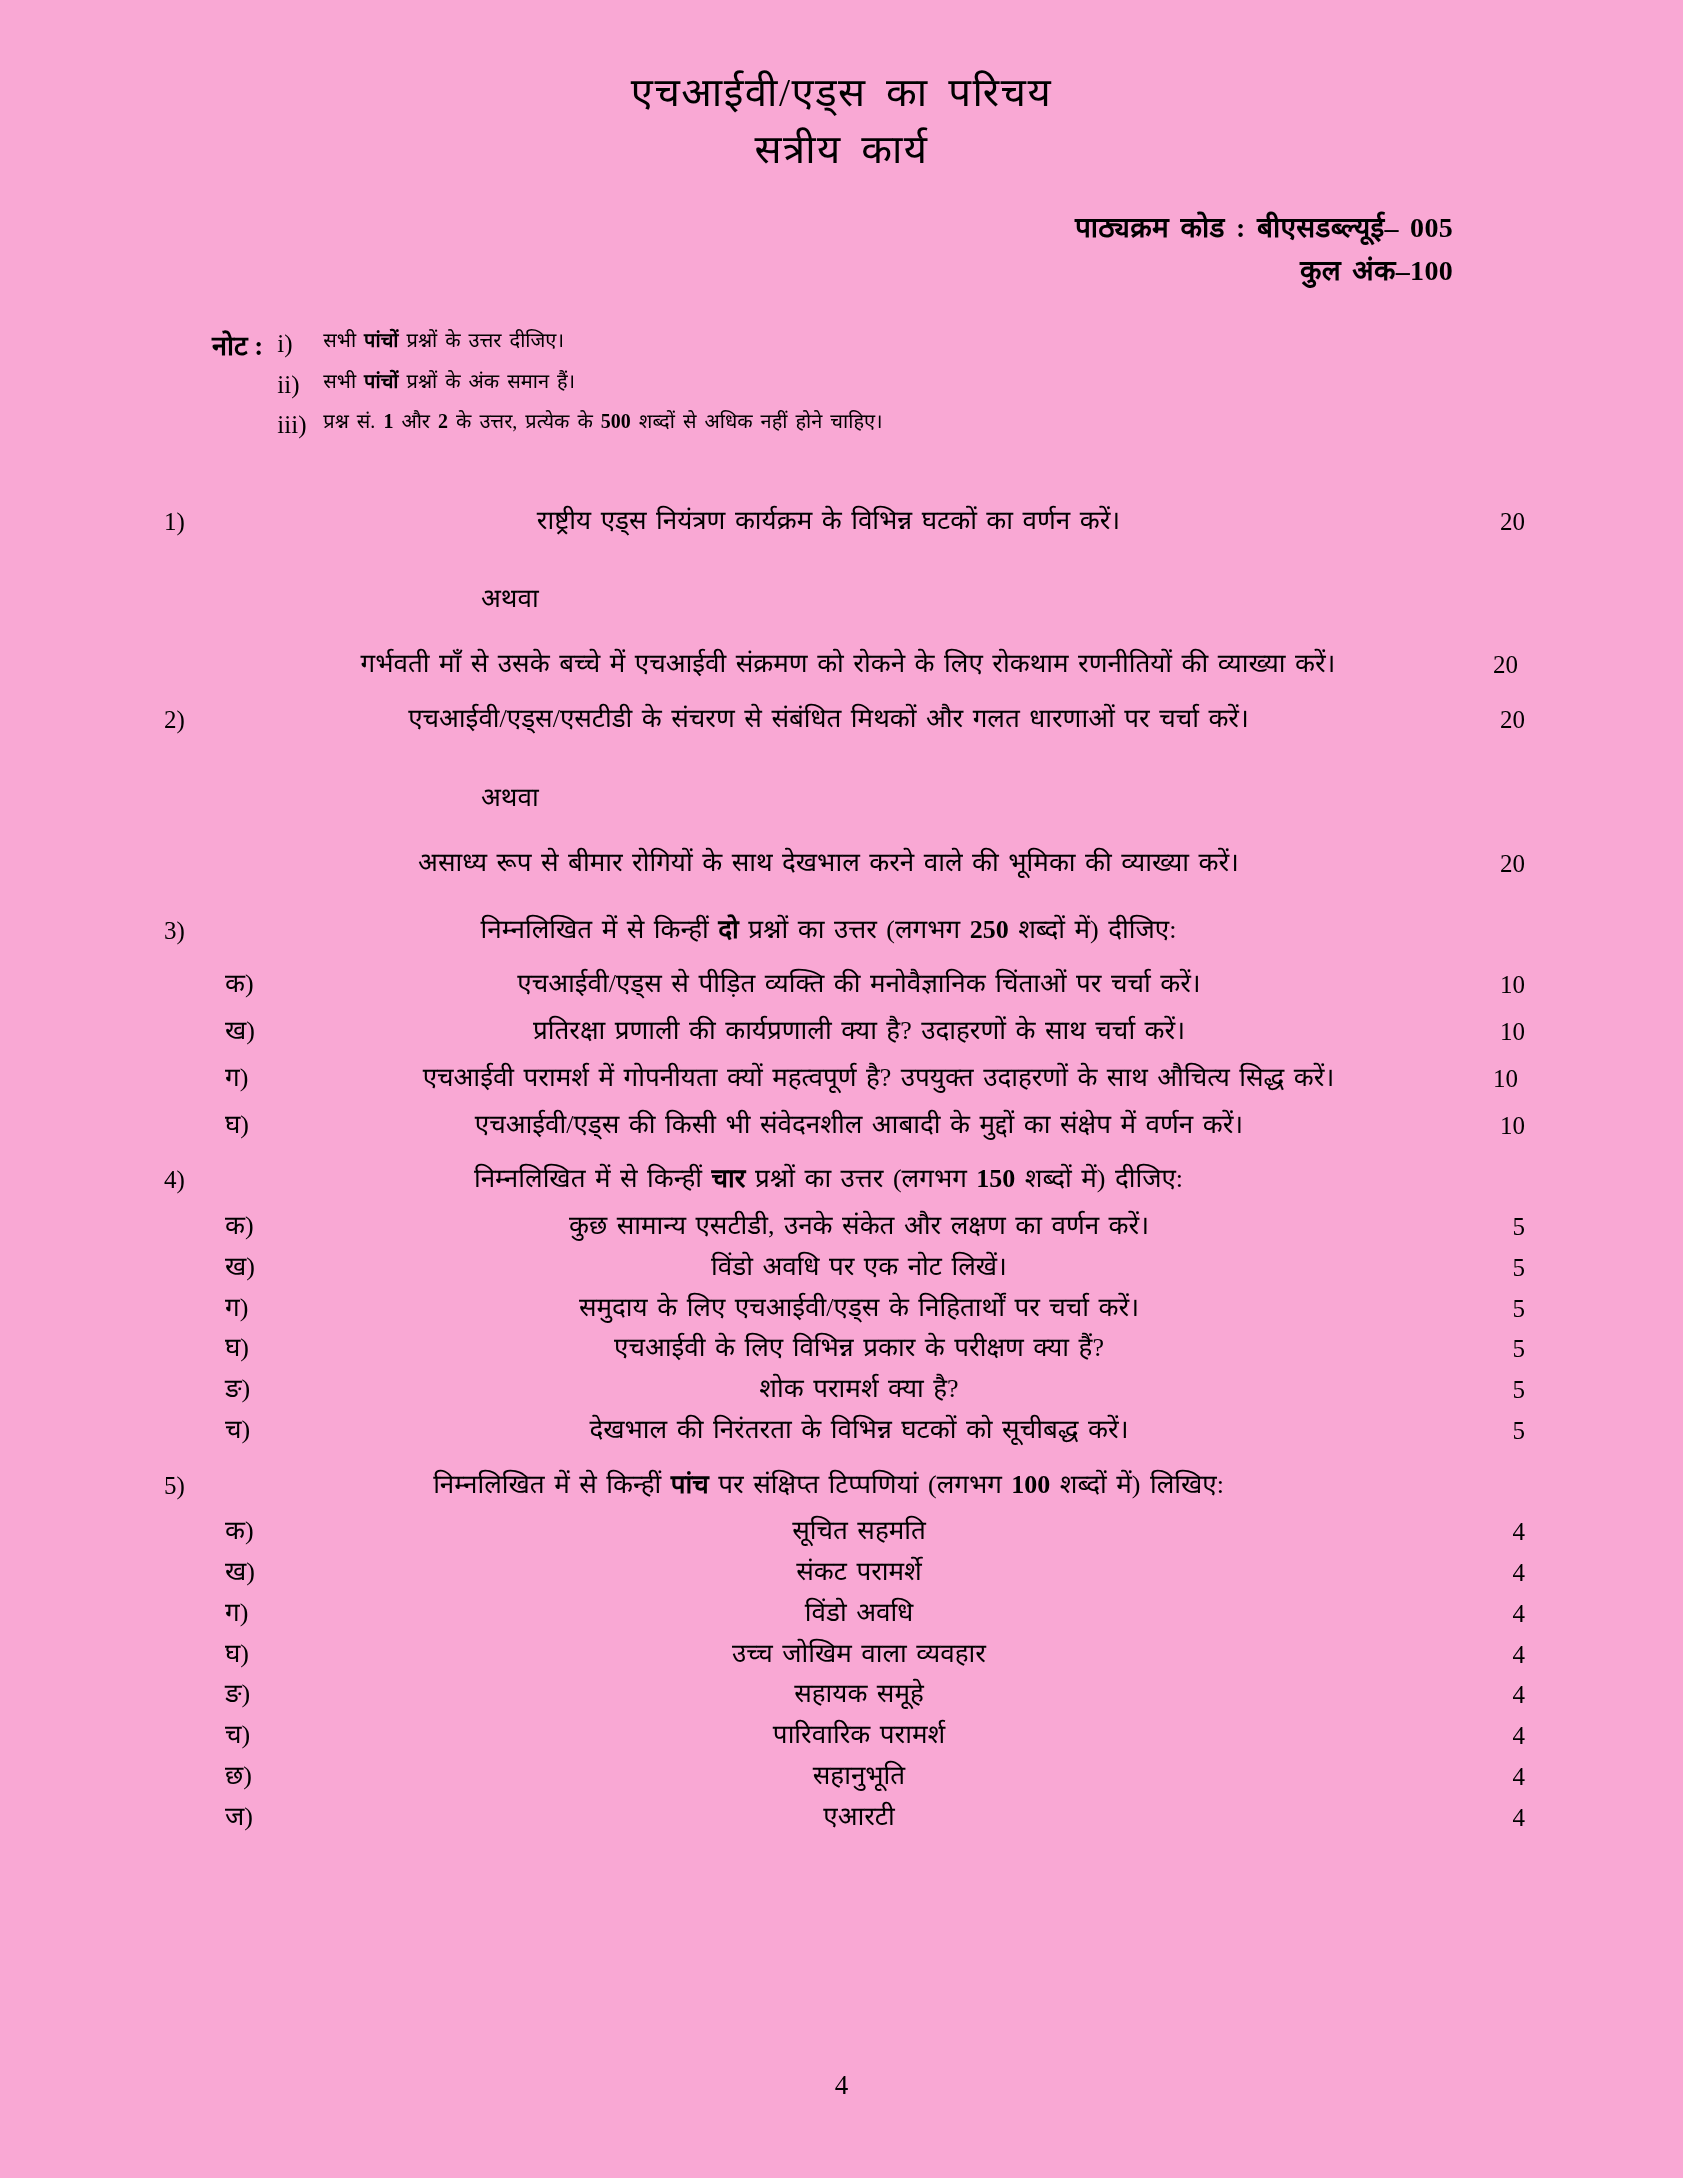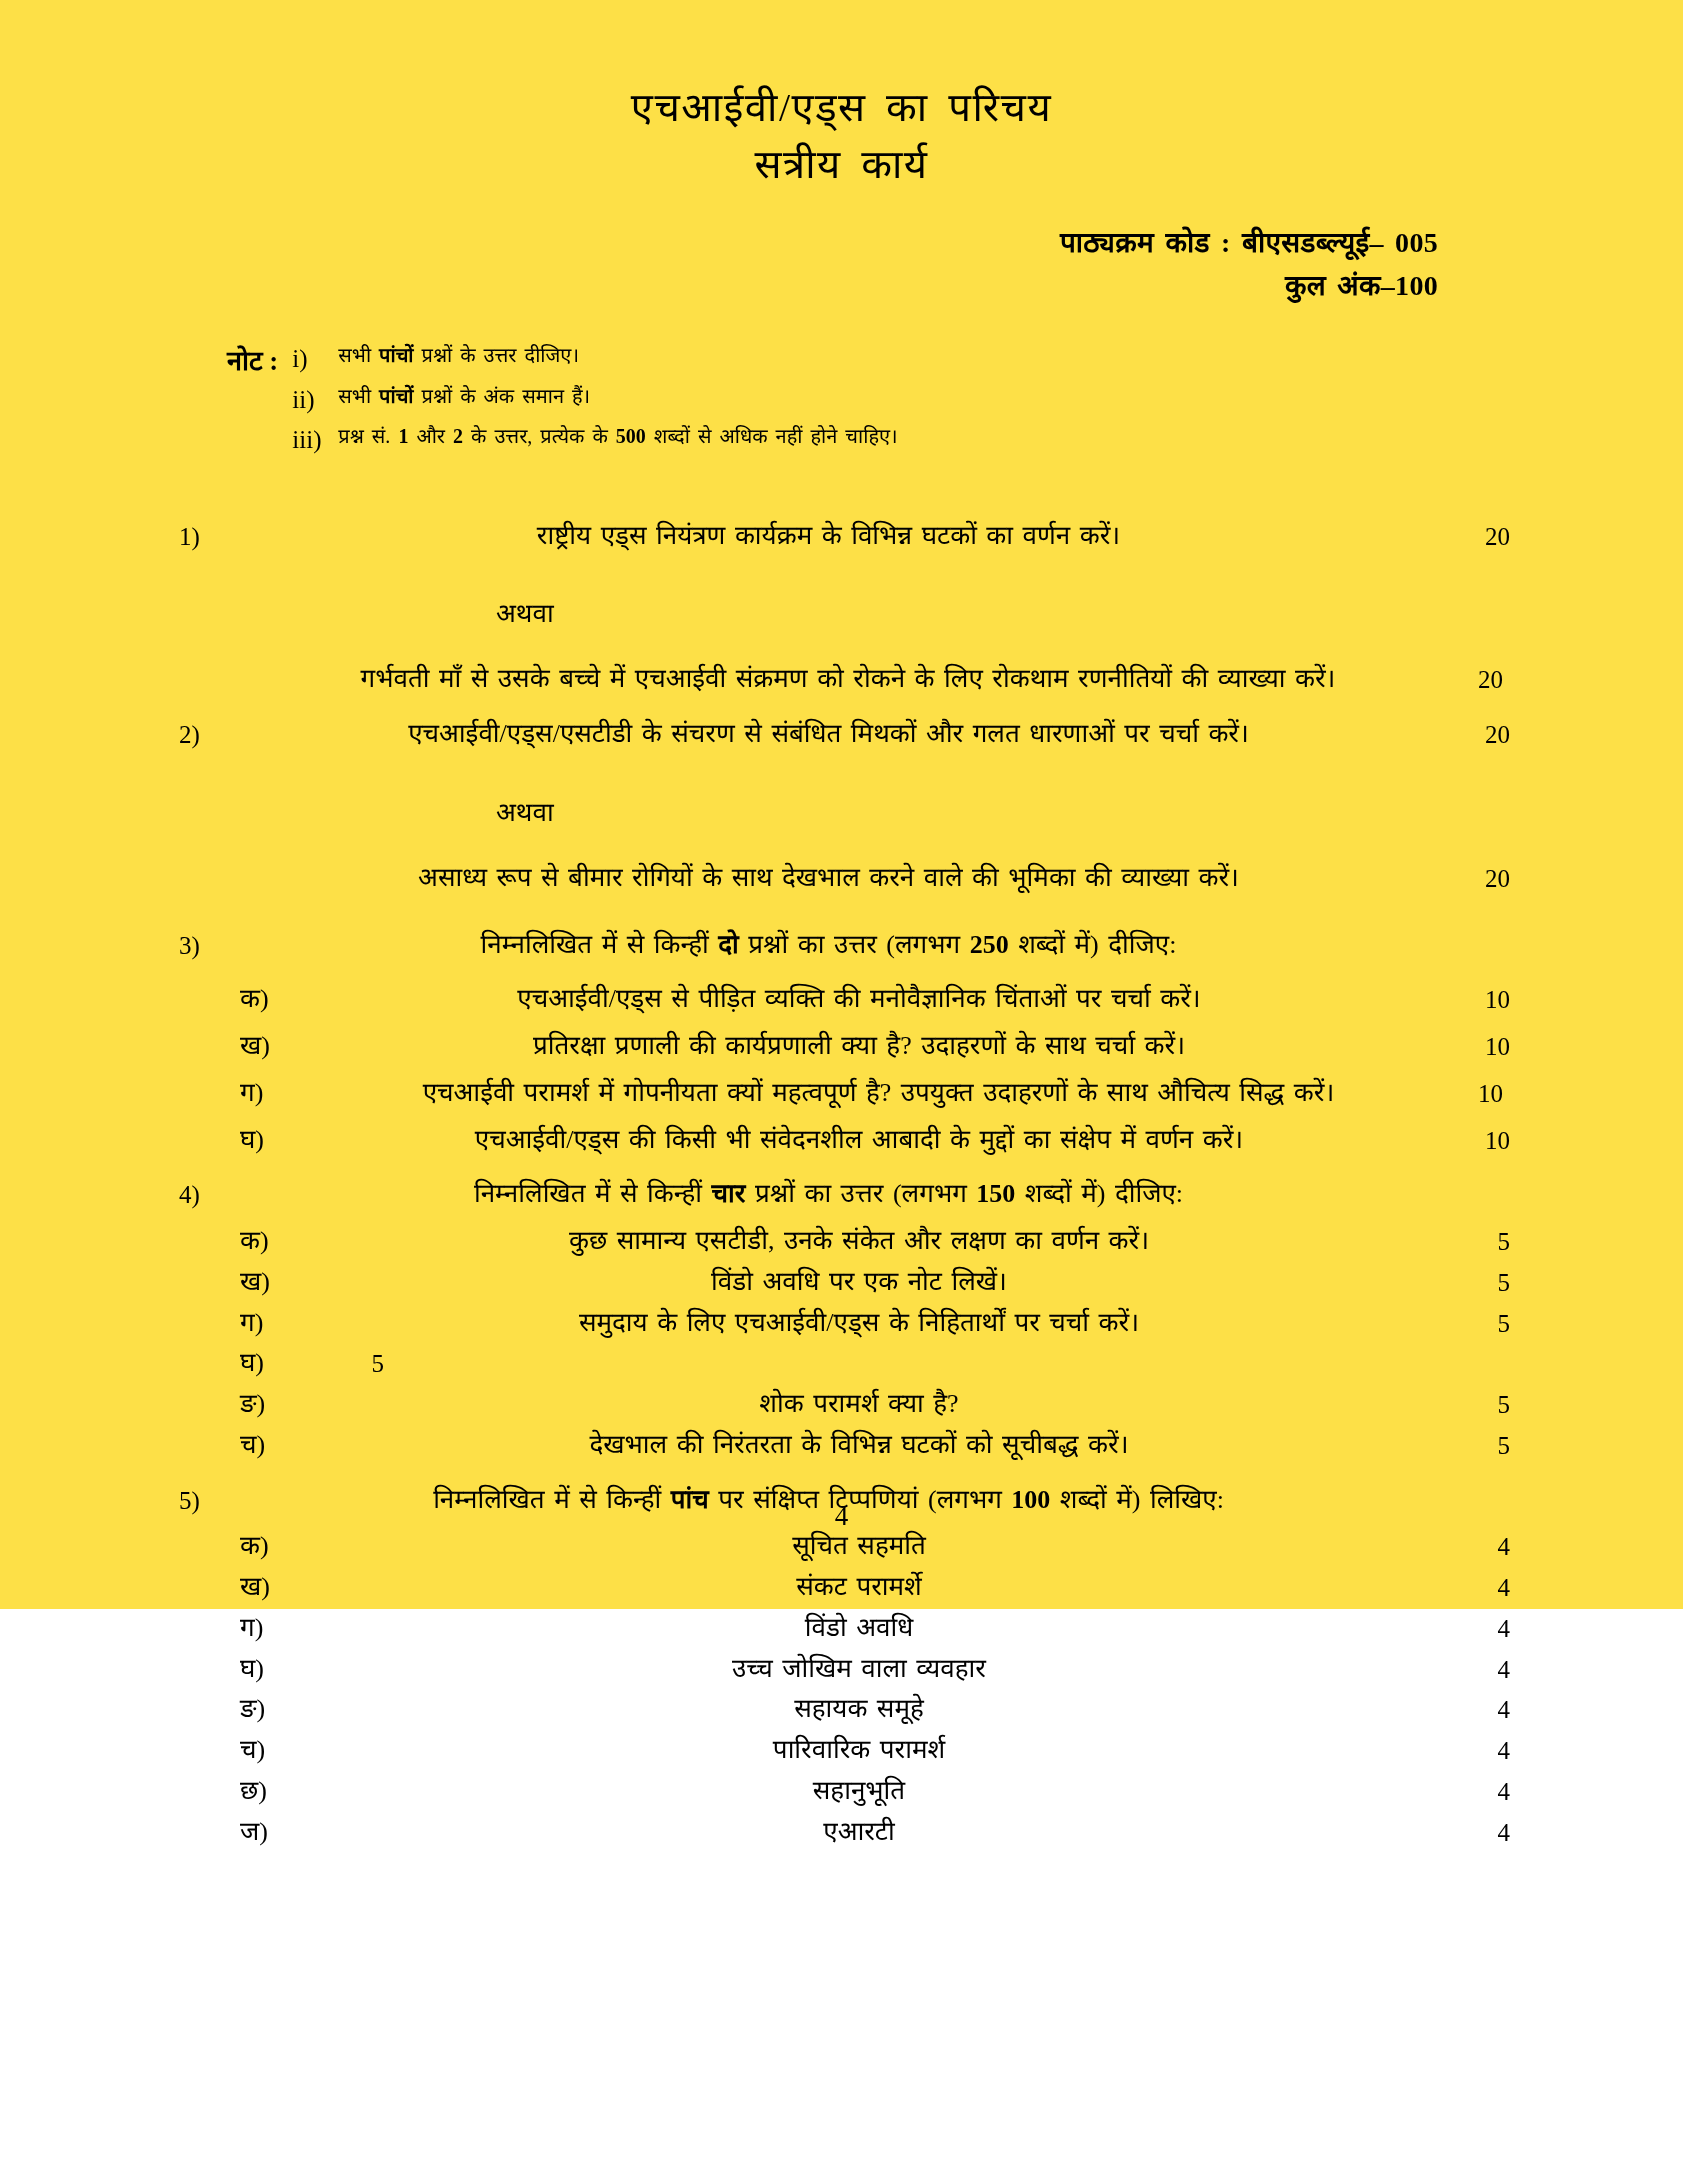--- a/index.html
+++ b/index.html
@@ -14,23 +14,23 @@
     height: 2178px;
     position: relative;
     font-family: "Liberation Serif", "DejaVu Serif", serif;
     color: #000000;
     overflow: hidden;
   }
 
   .page {
     position: relative;
     width: 1683px;
-    height: 1609px;
-    padding: 15px;
-    background: #fde047;
+    height: 2178px;
+    padding: 0;
+    background: #f9a8d4;
   }
 
   
   .doc-header {
     text-align: center;
     padding-top: 67px;
   }
   .doc-title-line1 {
     font-size: 40px;
     font-weight: 400;
@@ -297,20 +297,21 @@
         <div class="q-body">विंडो अवधि पर एक नोट लिखें।</div>
         <div class="q-marks">5</div>
       </div>
       <div class="qrow">
         <div class="sub-label">ग)</div>
         <div class="q-body">समुदाय के लिए एचआईवी/एड्स के निहितार्थों पर चर्चा करें।</div>
         <div class="q-marks">5</div>
       </div>
       <div class="qrow">
         <div class="sub-label">घ)</div>
+        <div class="q-body">एचआईवी के लिए विभिन्न प्रकार के परीक्षण क्या हैं?</div>
         <div class="q-marks">5</div>
       </div>
       <div class="qrow">
         <div class="sub-label">ङ)</div>
         <div class="q-body">शोक परामर्श क्या है?</div>
         <div class="q-marks">5</div>
       </div>
       <div class="qrow">
         <div class="sub-label">च)</div>
         <div class="q-body">देखभाल की निरंतरता के विभिन्न घटकों को सूचीबद्ध करें।</div>

